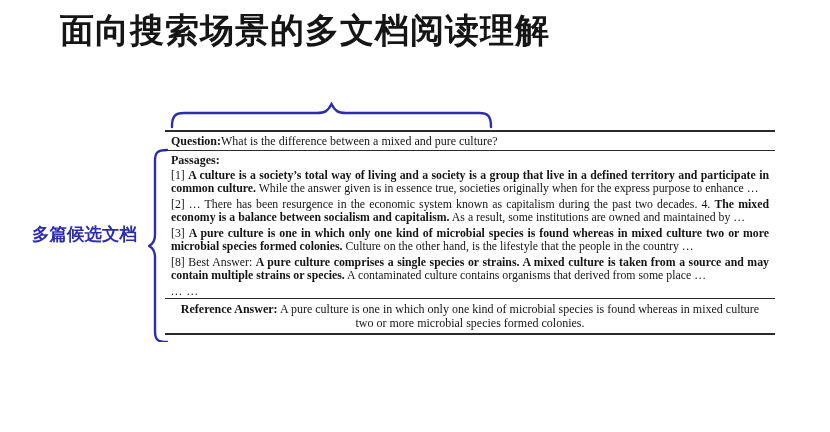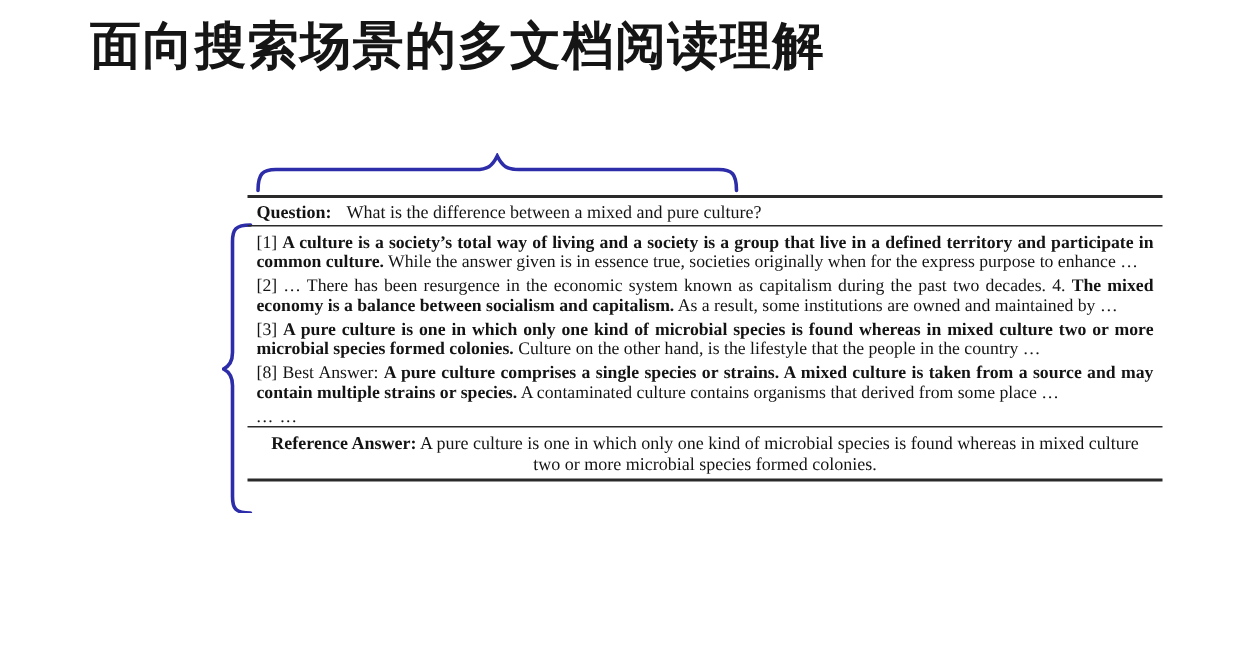--- a/index.html
+++ b/index.html
@@ -16,21 +16,21 @@
   .top-brace{position:absolute;left:170px;top:102px;}
 
   .left-label{position:absolute;left:32px;top:223px;width:112px;
               font-family:"Liberation Sans", sans-serif;font-weight:700;
               font-size:17.5px;line-height:23px;text-align:left;white-space:nowrap;}
   .left-brace{position:absolute;left:148px;top:148px;}
 
   .extable{position:absolute;left:165px;top:130px;width:610px;
            border-top:2px solid #2a2a2a;font-size:12px;}
   .q-row{padding:3px 6px 2px;line-height:13px;border-bottom:1.5px solid #2a2a2a;}
-  .q-label{font-weight:700;margin-right:10px;}
+  .q-label{font-weight:700;}
   .passages{padding:2px 6px 1px;}
   .p-label{font-weight:700;font-size:12px;line-height:14px;}
   .passage{margin:2px 0 3px;font-size:11.8px;line-height:13px;text-align:justify;}
   .passage .b{font-weight:700;}
   .dots-row{font-size:11.8px;line-height:12px;letter-spacing:1px;}
   .ref-row{border-top:1.5px solid #2a2a2a;border-bottom:2px solid #2a2a2a;
            padding:3px 6px;font-size:12px;line-height:14px;text-align:center;}
   .ref-label{font-weight:700;}
 
   .logo{position:absolute;left:690px;top:389px;display:flex;align-items:flex-end;
@@ -48,34 +48,36 @@
   <div class="title">面向搜索场景的多文档阅读理解</div>
 
 
   <div class="top-brace">
     <svg width="323" height="27" viewBox="0 0 323 27">
       <path d="M2,25 C2,14 5,11 14,11 L147,11 C155,11 158,9 161.5,2 C165,9 168,11 176,11 L309,11 C318,11 321,14 321,25" fill="none" stroke="#2d2daa" stroke-width="2.4" stroke-linecap="round"></path>
     </svg>
   </div>
 
   <div class="left-label blue">
+    <div>多篇候选文档</div>
   </div>
 
   <div class="left-brace">
     <svg width="21" height="196" viewBox="0 0 21 196">
       <path d="M19,2 C9,2 7,5 7,13 L7,87 C7,93 5,96 1,98 C5,100 7,103 7,109 L7,183 C7,191 9,194 19,194" fill="none" stroke="#2d2daa" stroke-width="2.4" stroke-linecap="round"></path>
     </svg>
   </div>
 
   <div class="extable">
     <div class="q-row">
       <span class="q-label">Question:</span><span>What is the difference between a mixed and pure culture?</span>
     </div>
 
     <div class="passages">
+      <div class="p-label">Passages:</div>
       <p class="passage"><span>[1] </span><span class="b">A culture is a society’s total way of living and a society is a group that live in a defined territory and participate in common culture.</span><span> While the answer given is in essence true, societies originally when for the express purpose to enhance …</span></p>
       <p class="passage"><span>[2] … There has been resurgence in the economic system known as capitalism during the past two decades.  4.  </span><span class="b">The mixed economy is a balance between socialism and capitalism.</span><span> As a result, some institutions are owned and maintained by …</span></p>
       <p class="passage"><span>[3] </span><span class="b">A pure culture is one in which only one kind of microbial species is found whereas in mixed culture two or more microbial species formed colonies.</span><span> Culture on the other hand, is the lifestyle that the people in the country …</span></p>
       <p class="passage"><span>[8] Best Answer: </span><span class="b">A pure culture comprises a single species or strains. A mixed culture is taken from a source and may contain multiple strains or species.</span><span> A contaminated culture contains organisms that derived from some place …</span></p>
       <div class="dots-row">... ...</div>
     </div>
 
     <div class="ref-row">
       <span class="ref-label">Reference Answer:</span><span> A pure culture is one in which only one kind of microbial species is found whereas in mixed culture two or more microbial species formed colonies.</span>
     </div>

